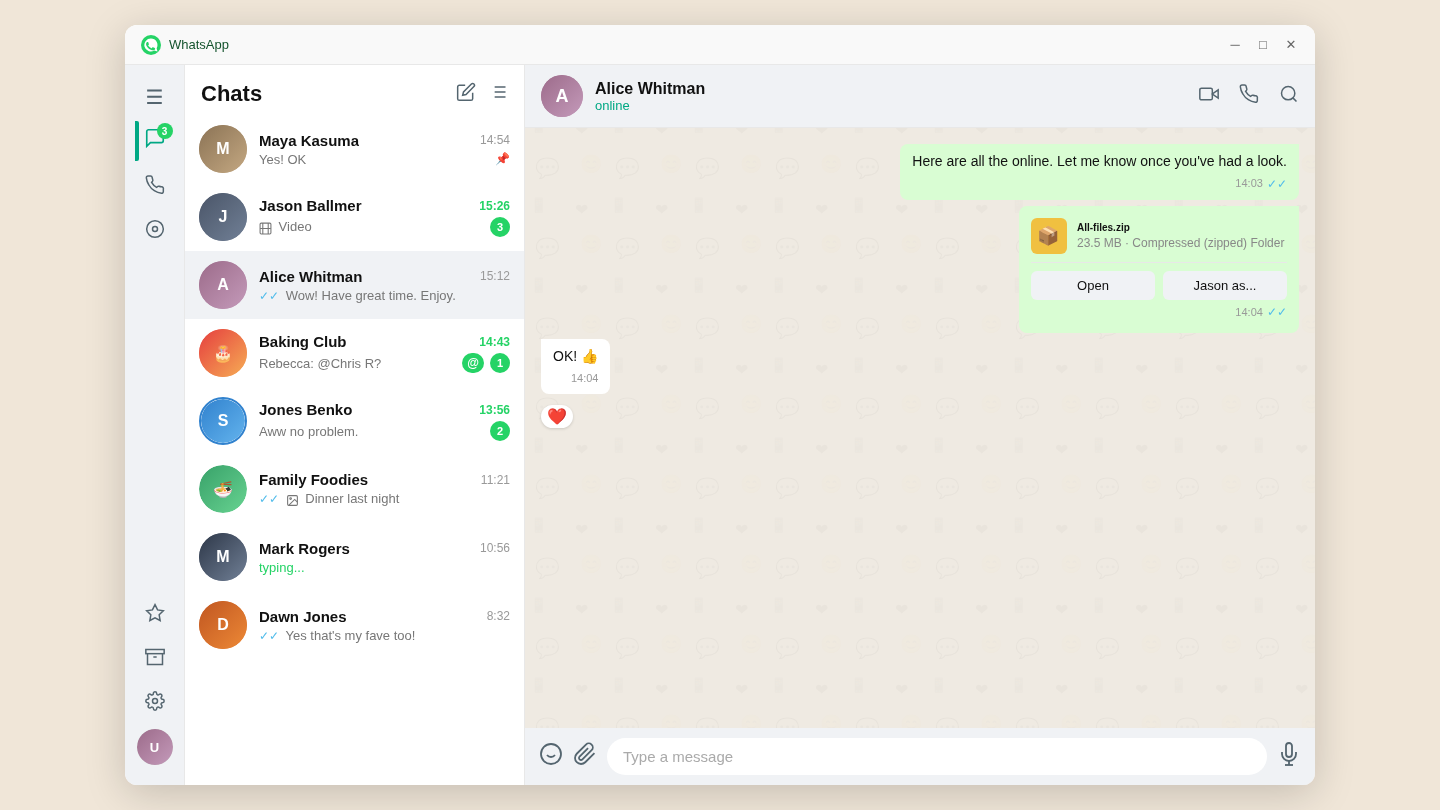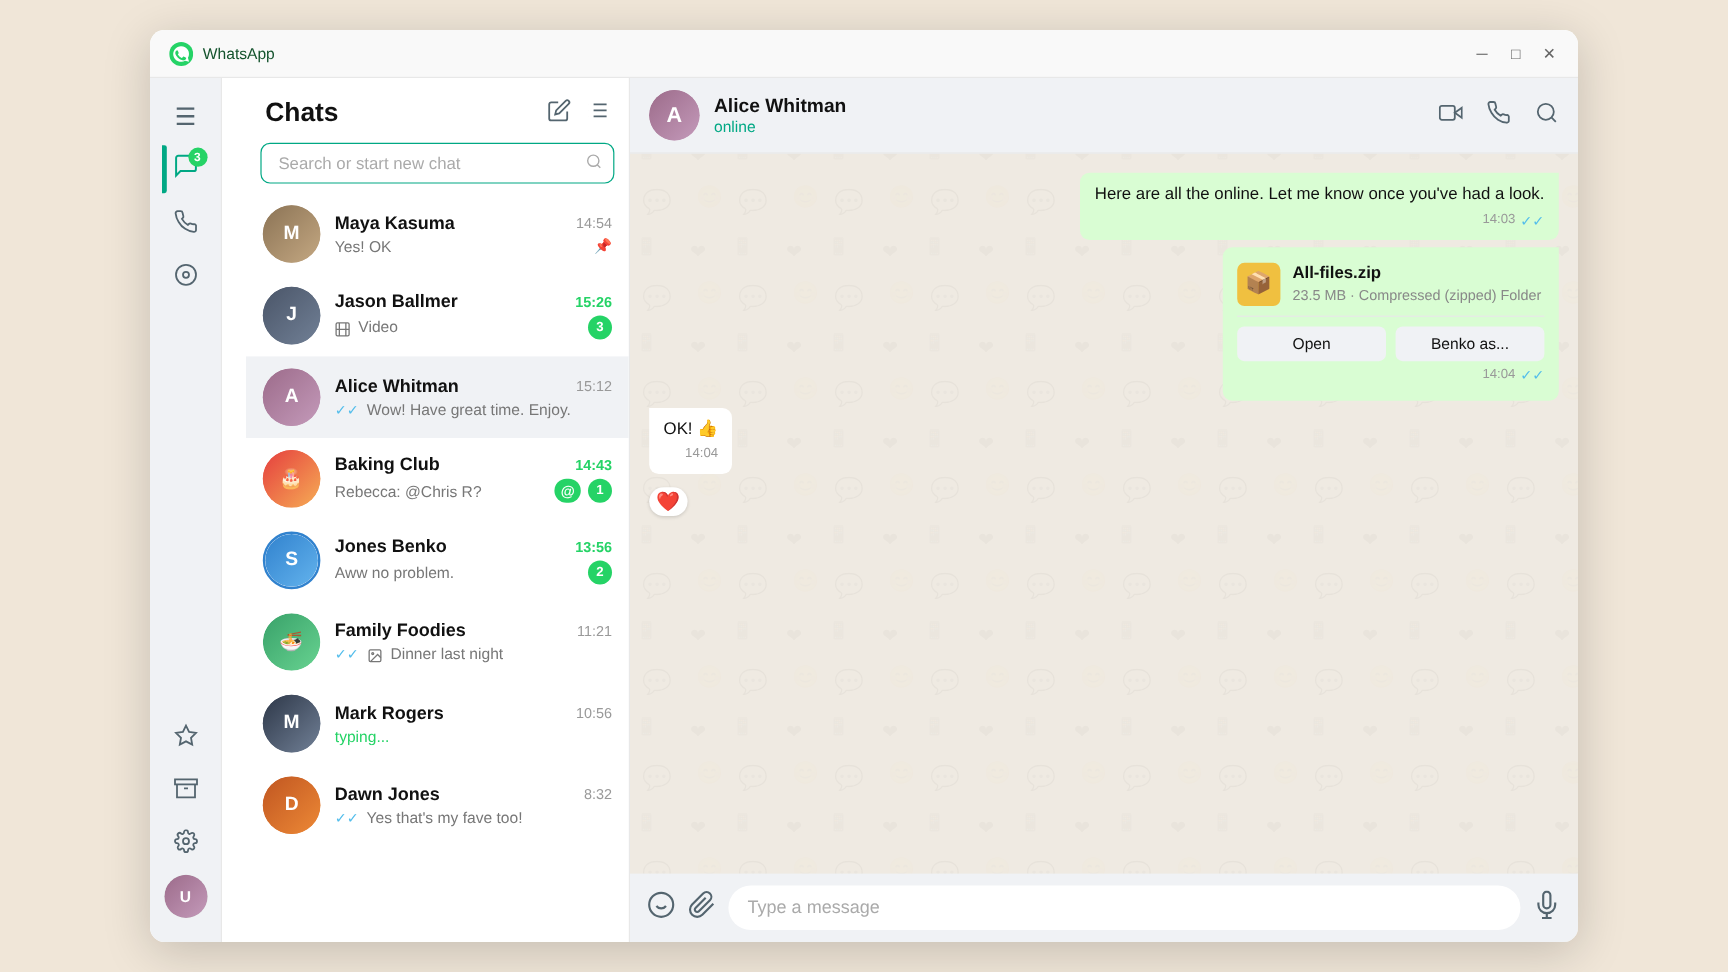--- a/index.html
+++ b/index.html
@@ -131,21 +131,20 @@
       margin: 8px auto;
     }
 
     
     .chat-list-panel {
       width: 340px;
       background: #fff;
       border-right: 1px solid #e8e8e8;
       display: flex;
       flex-direction: column;
-      padding-left: 20px;
     }
     .chat-list-header {
       padding: 16px 16px 8px;
       display: flex;
       align-items: center;
       justify-content: space-between;
     }
     .chat-list-title {
       font-size: 22px;
       font-weight: 700;
@@ -387,21 +386,21 @@
       height: 36px;
       background: #f0c040;
       border-radius: 6px;
       display: flex;
       align-items: center;
       justify-content: center;
       font-size: 18px;
       flex-shrink: 0;
     }
     .file-details { flex: 1; }
-    .file-name { font-size: 14px; font-weight: 600; color: #111; }
+    .file-name { font-size: 10px; font-weight: 600; color: #111; }
     .file-size { font-size: 12px; color: #888; }
     .file-actions {
       display: flex;
       gap: 8px;
       border-top: 1px solid #e8e8e8;
       padding-top: 8px;
     }
     .file-btn {
       flex: 1;
       padding: 7px;
@@ -622,29 +621,20 @@
                 <line x1="8" y1="12" x2="21" y2="12"></line>
                 <line x1="8" y1="18" x2="21" y2="18"></line>
                 <line x1="3" y1="6" x2="3.01" y2="6"></line>
                 <line x1="3" y1="12" x2="3.01" y2="12"></line>
                 <line x1="3" y1="18" x2="3.01" y2="18"></line>
             </svg>
           </span>
         </div>
       </div>
 
-      <div class="search-bar">
-        <input class="search-input" type="text" placeholder="Search or start new chat" style="">
-        <span class="search-icon-btn">
-          <svg width="14" height="14" viewBox="0 0 24 24" fill="none" stroke="#aaa" stroke-width="2">
-            <circle cx="11" cy="11" r="8"></circle>
-              <line x1="21" y1="21" x2="16.65" y2="16.65"></line>
-          </svg>
-        </span>
-      </div>
 
       <div class="chat-list">
 
         <div class="chat-item">
           <div class="chat-avatar av-maya">
             <div class="avatar-circle av-maya">M</div>
           </div>
           <div class="chat-info">
             <div class="chat-name-row">
               <span class="chat-name">Maya Kasuma</span>
@@ -852,21 +842,21 @@
           <div class="bubble sent file-bubble">
             <div class="file-info">
               <div class="file-icon">📦</div>
               <div class="file-details">
                 <div class="file-name">All-files.zip</div>
                 <div class="file-size">23.5 MB · Compressed (zipped) Folder</div>
               </div>
             </div>
             <div class="file-actions">
               <button class="file-btn">Open</button>
-              <button class="file-btn">Benko as...</button>
+              <button class="file-btn">Jason as...</button>
             </div>
             <div class="bubble-meta">
               <span class="bubble-time">14:04</span>
               <span class="check-icon">✓✓</span>
             </div>
           </div>
         </div>
 
         <div class="msg-row received">
           <div class="bubble received">

